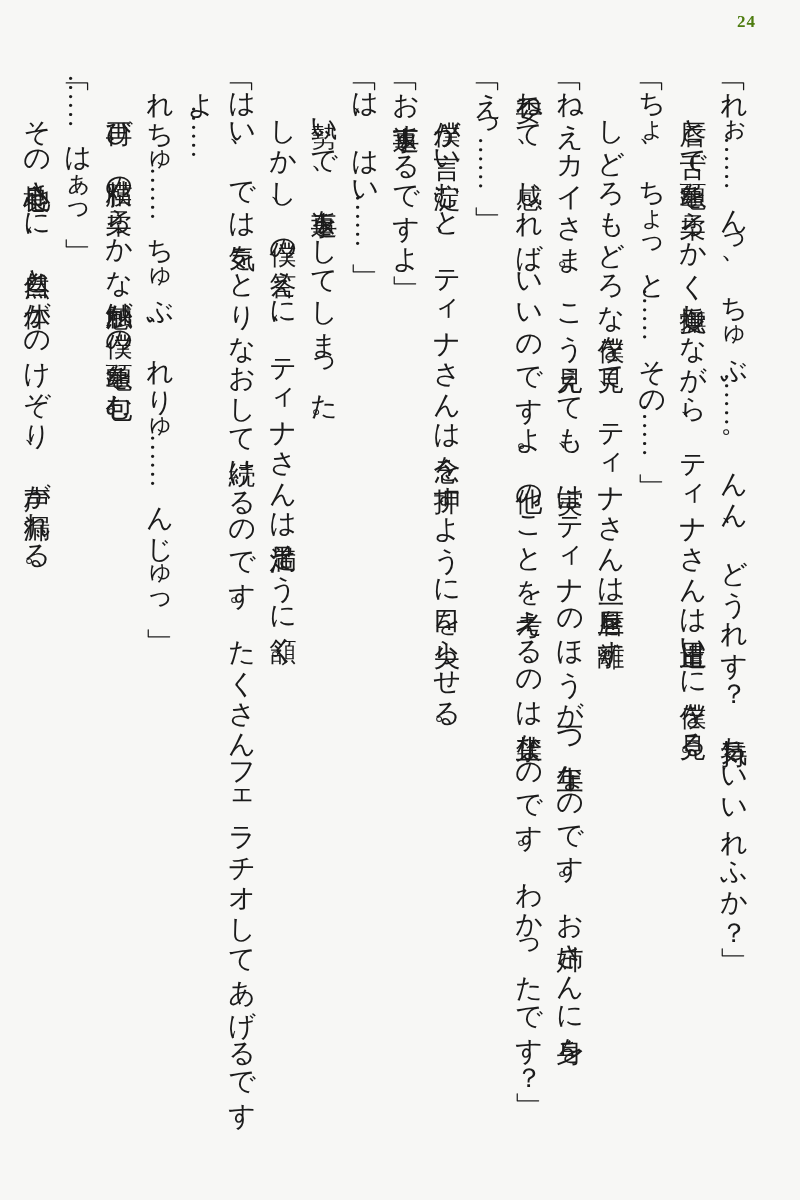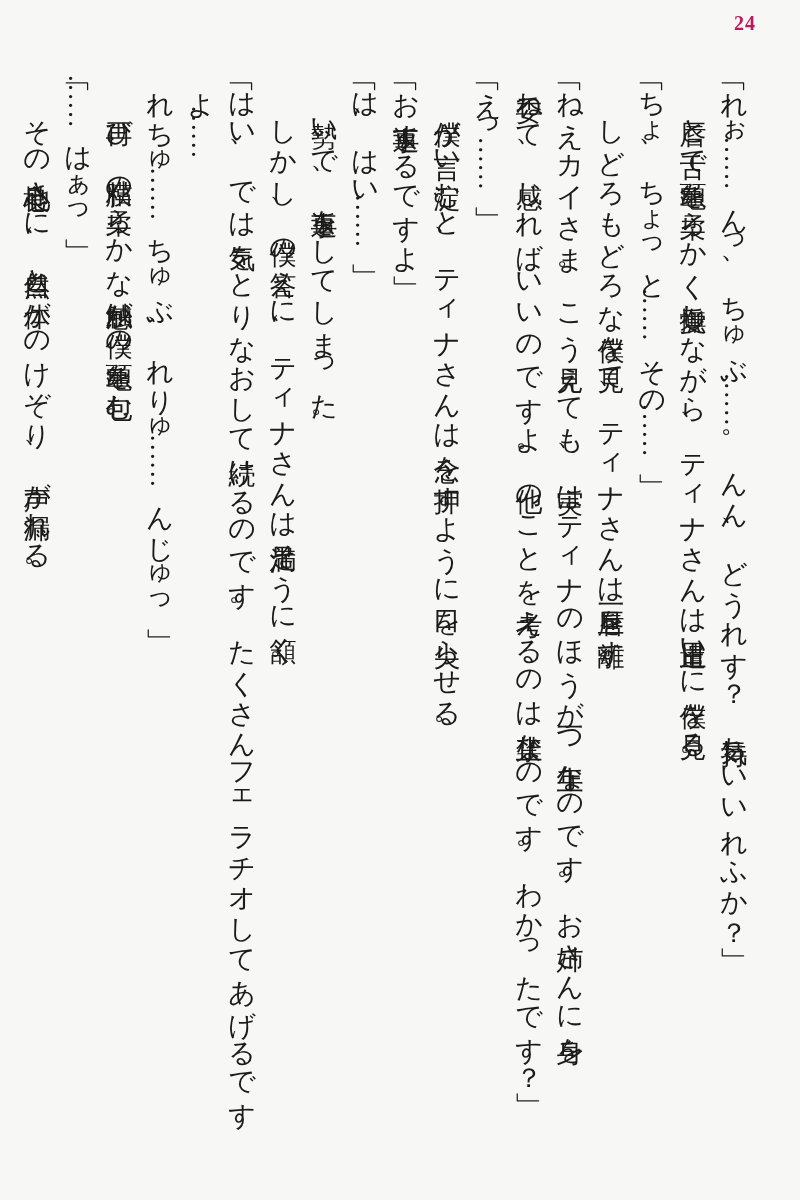--- a/index.html
+++ b/index.html
@@ -16,24 +16,24 @@
     font-family: "Liberation Serif", "DejaVu Serif", serif;
   }
   .page {
     position: absolute;
     inset: 0;
   }
   .page-number {
     position: absolute;
     top: 12px;
     right: 44px;
-    font-size: 20px;
+    font-size: 17px;
     font-weight: 600;
     letter-spacing: 1px;
-    color: #be185d;
+    color: #4d7c0f;
   }
   .text-area {
     position: absolute;
     top: 74px;
     right: 46px;
     height: 1120px;
     writing-mode: vertical-rl;
     -webkit-writing-mode: vertical-rl;
     text-orientation: mixed;
     font-size: 27px;

